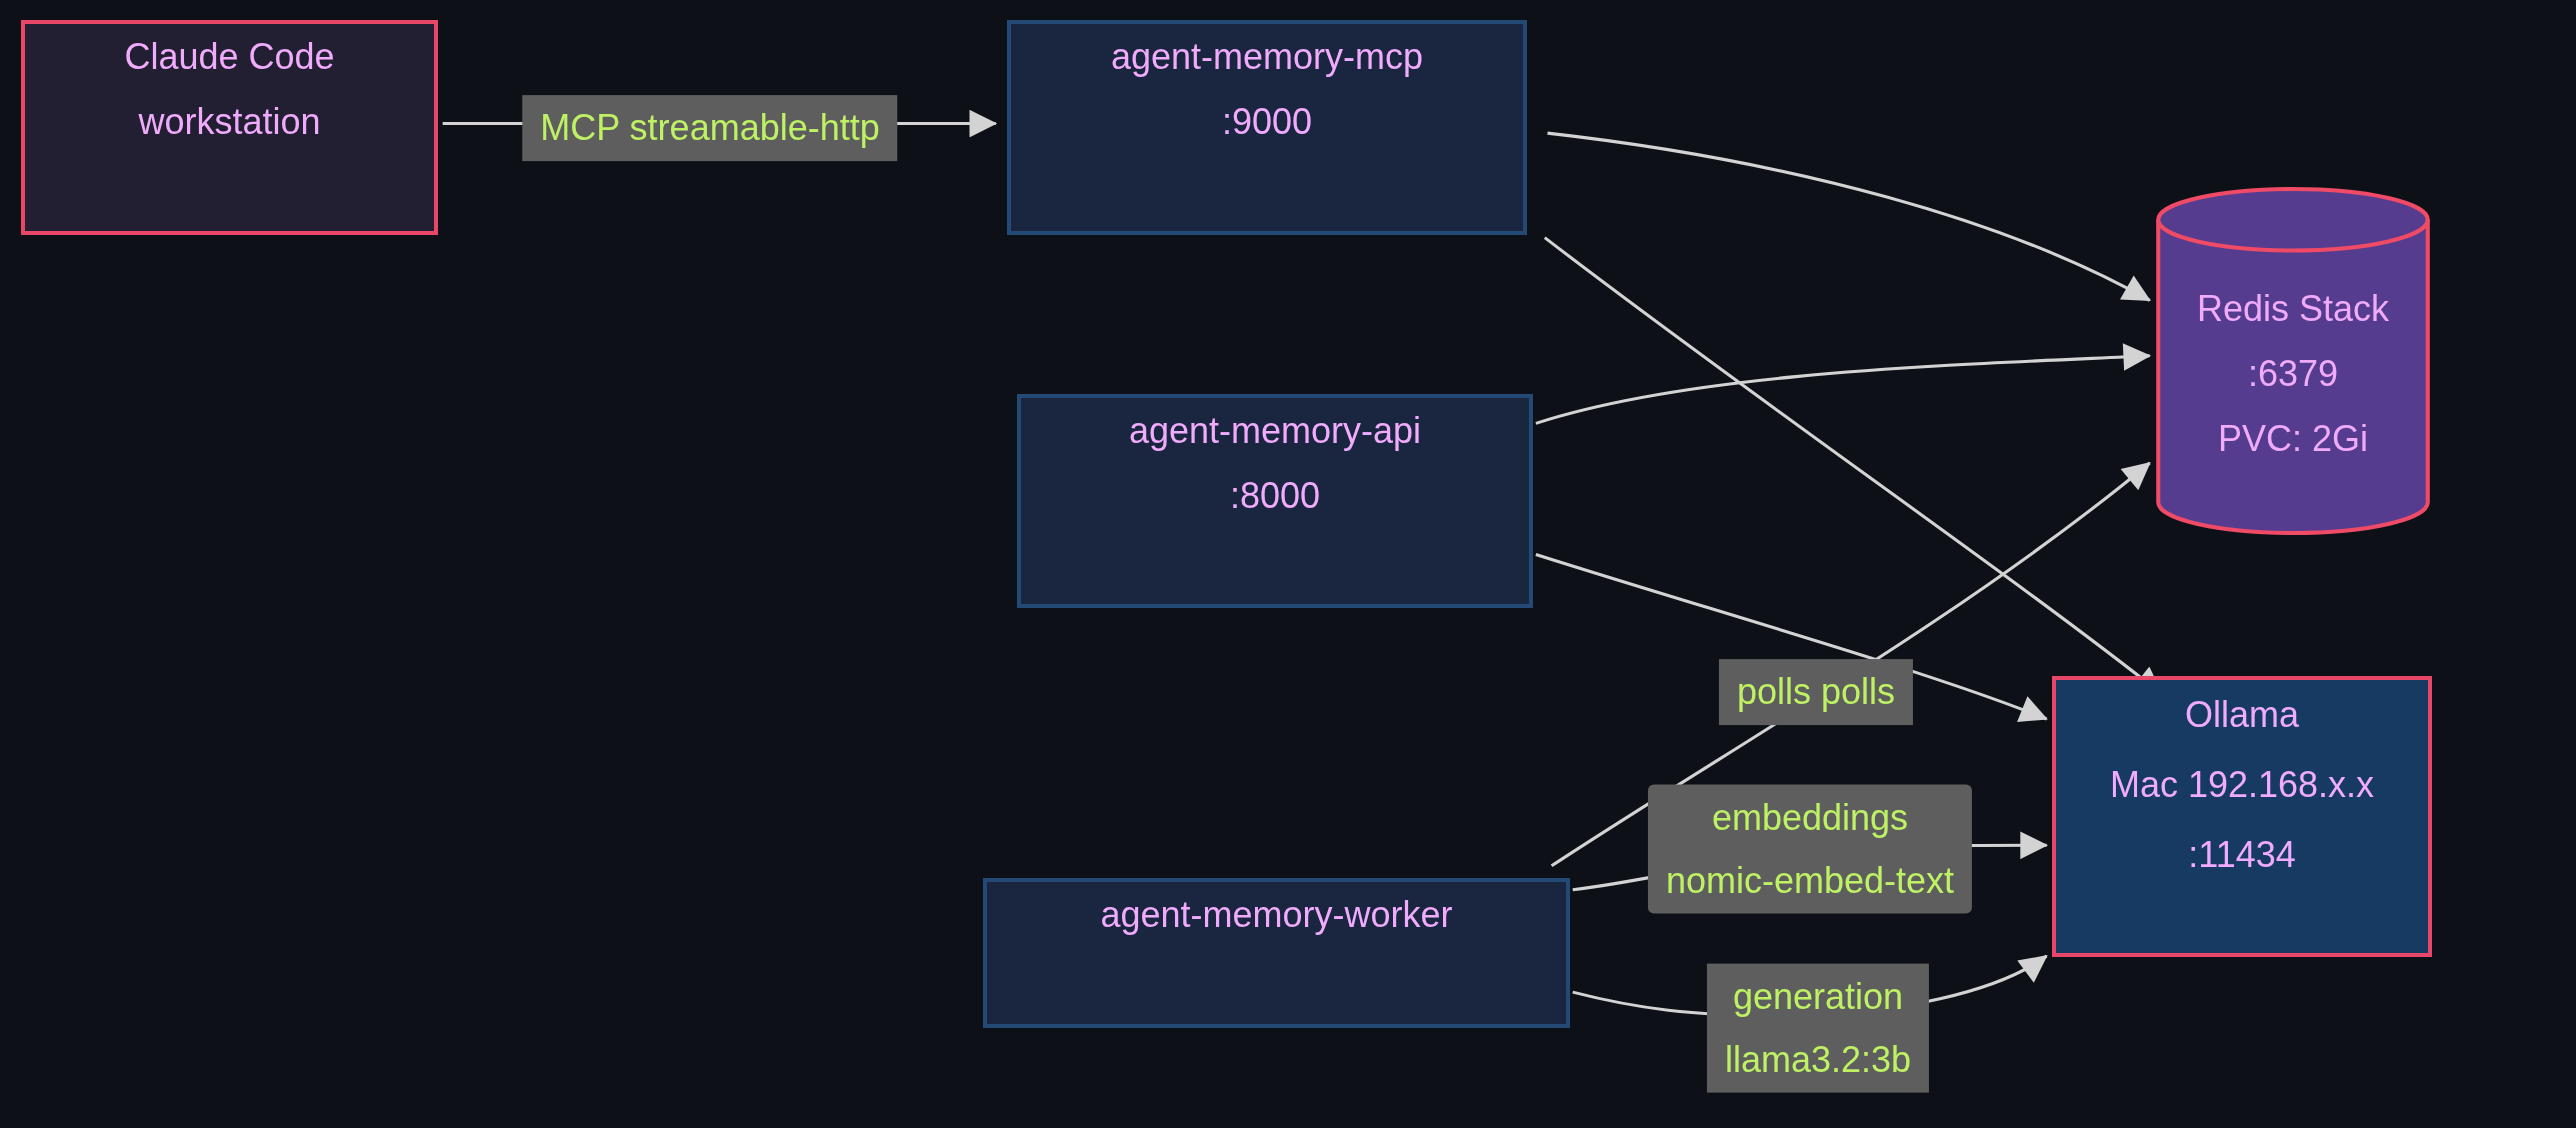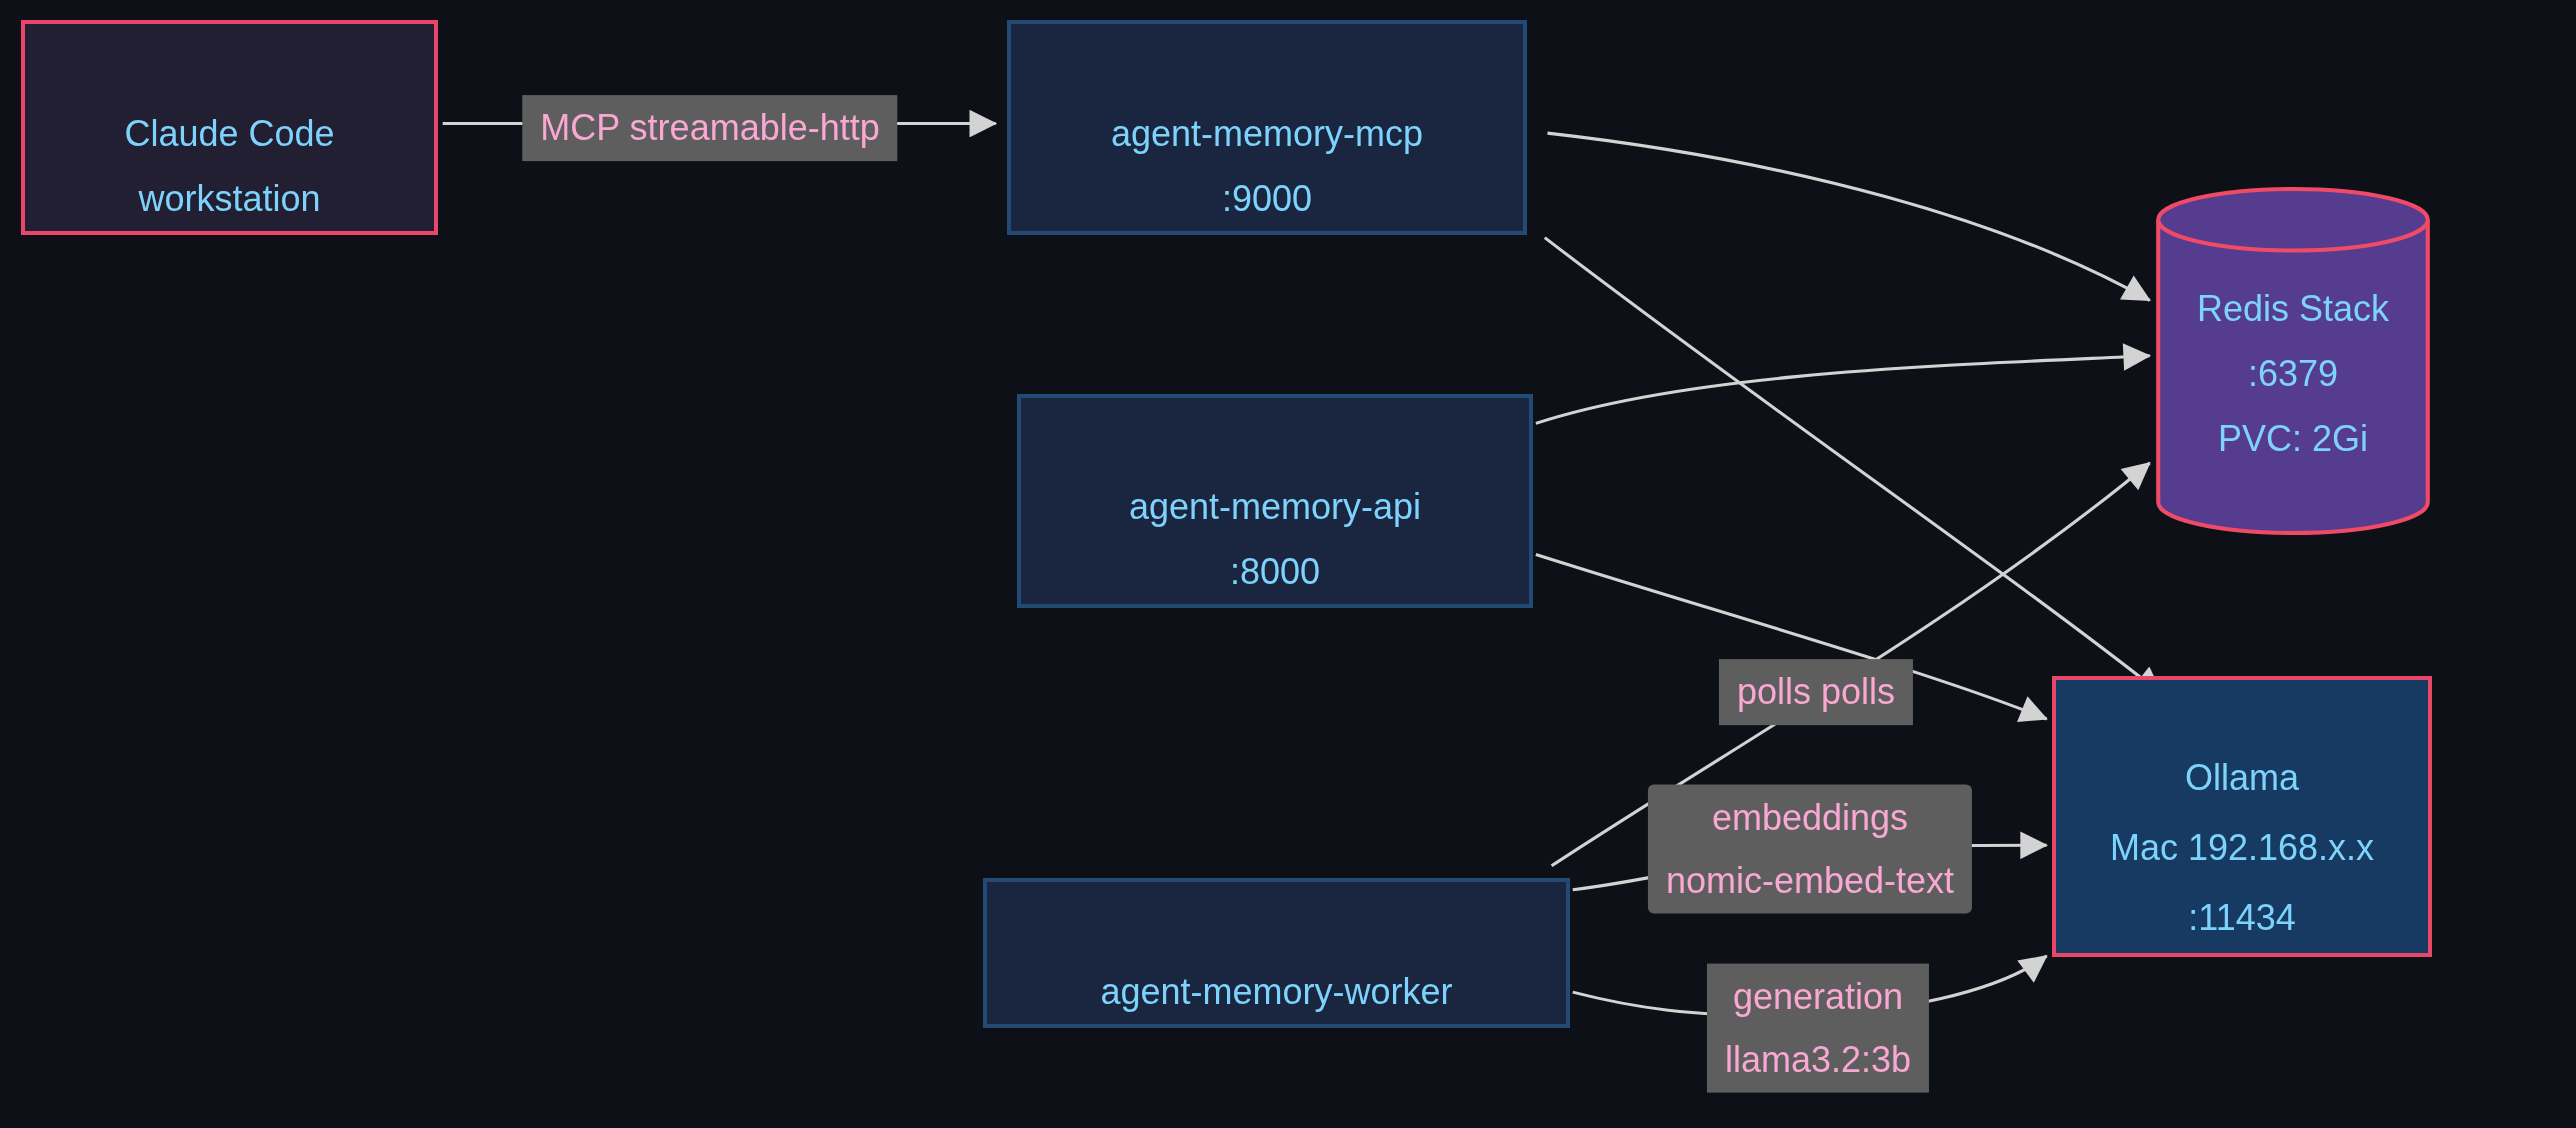--- a/index.html
+++ b/index.html
@@ -26,23 +26,23 @@
     fill: none;
     stroke: #d3d3d3;
     stroke-width: 4.5px;
   }
   .node {
     position: absolute;
     z-index: 3;
     display: flex;
     flex-direction: column;
     align-items: center;
-    justify-content: flex-end;
+    justify-content: flex-start;
     text-align: center;
-    color: #7dd3fc;
+    color: #f0abfc;
     font-size: 36px;
     line-height: 65px;
     box-sizing: border-box;
   }
   .node-rect { border-style: solid; border-width: 4.1px; }
   .node-workstation {
     left: 21px; top: 20px; width: 417px; height: 215px;
     background: #231f33; border-color: #e8476a;
   }
   .node-mcp {
@@ -73,21 +73,21 @@
     position: absolute;
     left: 0; top: 89px; width: 100%;
     text-align: center;
     line-height: 65px;
   }
   .edge-label {
     position: absolute;
     z-index: 2;
     transform: translate(-50%, -50%);
     background: #5e5e5e;
-    color: #f9a8d4;
+    color: #bef264;
     font-size: 36px;
     line-height: 63px;
     text-align: center;
     padding: 1.4px 18px;
     white-space: nowrap;
   }
   .lbl-transport { left: 710px; top: 128px; }
   .lbl-polls     { left: 1816px; top: 692px; }
   .lbl-embeddings { left: 1810px; top: 849px; border-radius: 6px; }
   .lbl-generation { left: 1818px; top: 1028px; }

